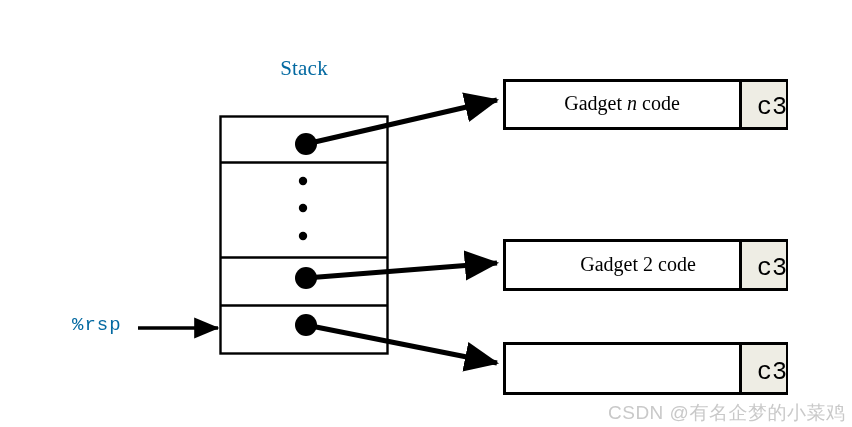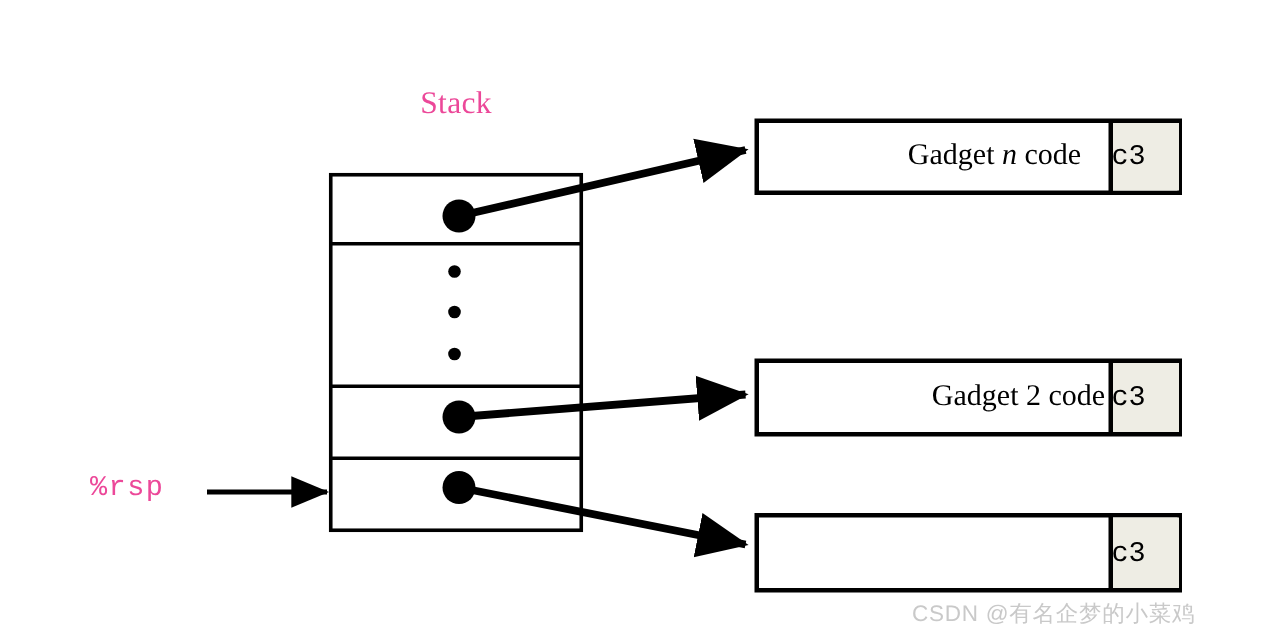--- a/index.html
+++ b/index.html
@@ -20,70 +20,69 @@
     left: 0;
     top: 0;
     width: 852px;
     height: 427px;
   }
 
   
   .lbl {
     position: absolute;
     white-space: nowrap;
-    color: #ec4899;
+    color: #0369a1;
   }
 
   #stack-title {
     left: 0;
     top: 56px;
     width: 608px;
     text-align: center;
     font-family: "Liberation Serif", serif;
     font-size: 21px;
     font-weight: 400;
     letter-spacing: 0.2px;
   }
 
   #rsp-label {
-    left: 60px;
+    left: 72px;
     top: 314px;
     font-family: "Liberation Mono", monospace;
     font-size: 19px;
     letter-spacing: 1px;
   }
 
   .gadget-label {
     position: absolute;
     left: 504px;
     width: 236px;
     text-align: center;
     font-family: "Liberation Serif", serif;
     font-size: 20px;
-    padding-left: 41px;
   }
   .gadget-label .gnum-italic {
     font-style: italic;
   }
 
   .c3-label {
     position: absolute;
     left: 741px;
     width: 46px;
-    text-align: left;
+    text-align: right;
     font-family: "Liberation Mono", monospace;
-    font-size: 19px;
+    font-size: 25px;
   }
 
   #watermark {
     position: absolute;
     left: 608px;
     top: 400px;
     font-family: "Liberation Sans", sans-serif;
-    font-size: 15px;
+    font-size: 19px;
     color: #c9c9c9;
     letter-spacing: 0.5px;
   }
 </style>
 </head>
 <body>
 
 <div id="canvas">
 
   <svg id="diagram-svg" viewBox="0 0 852 427">

